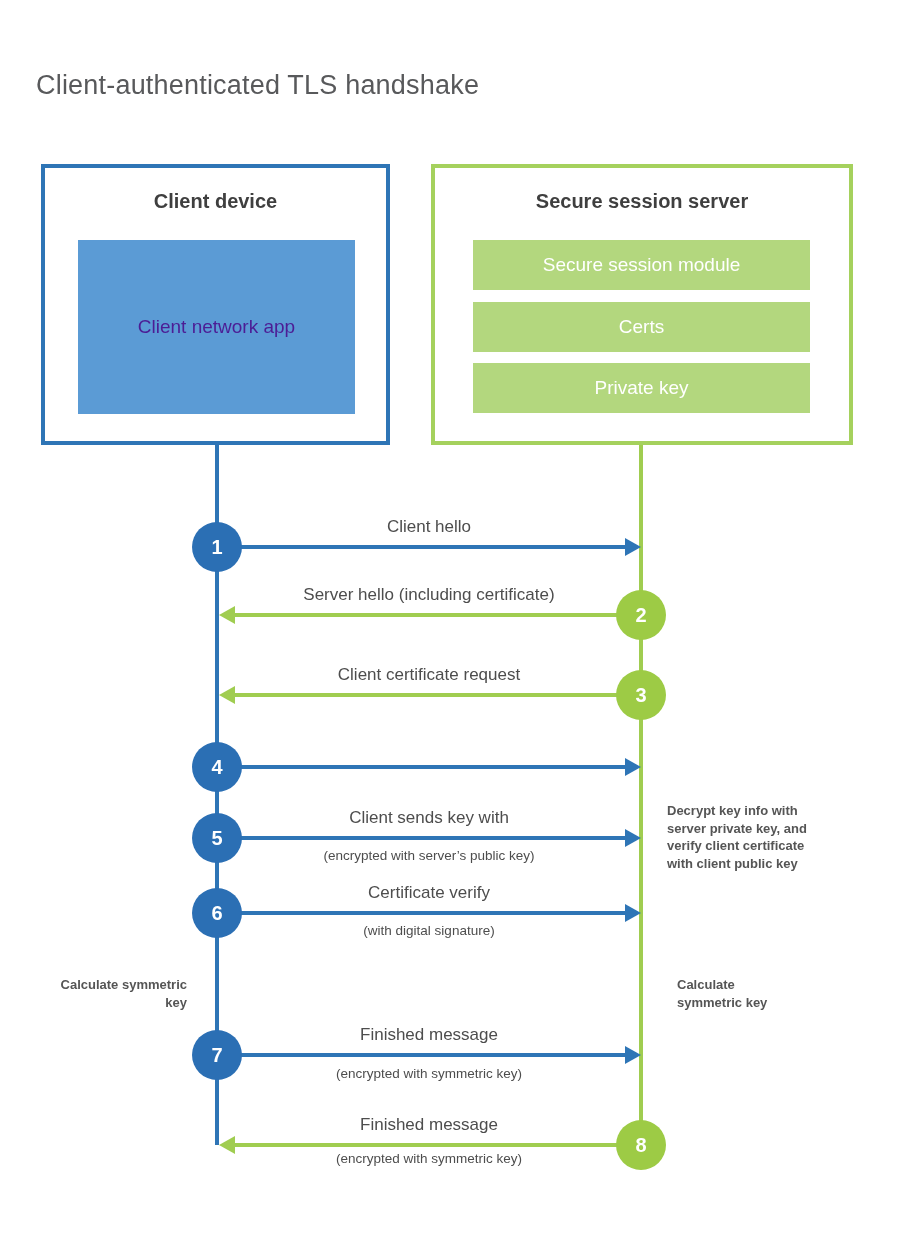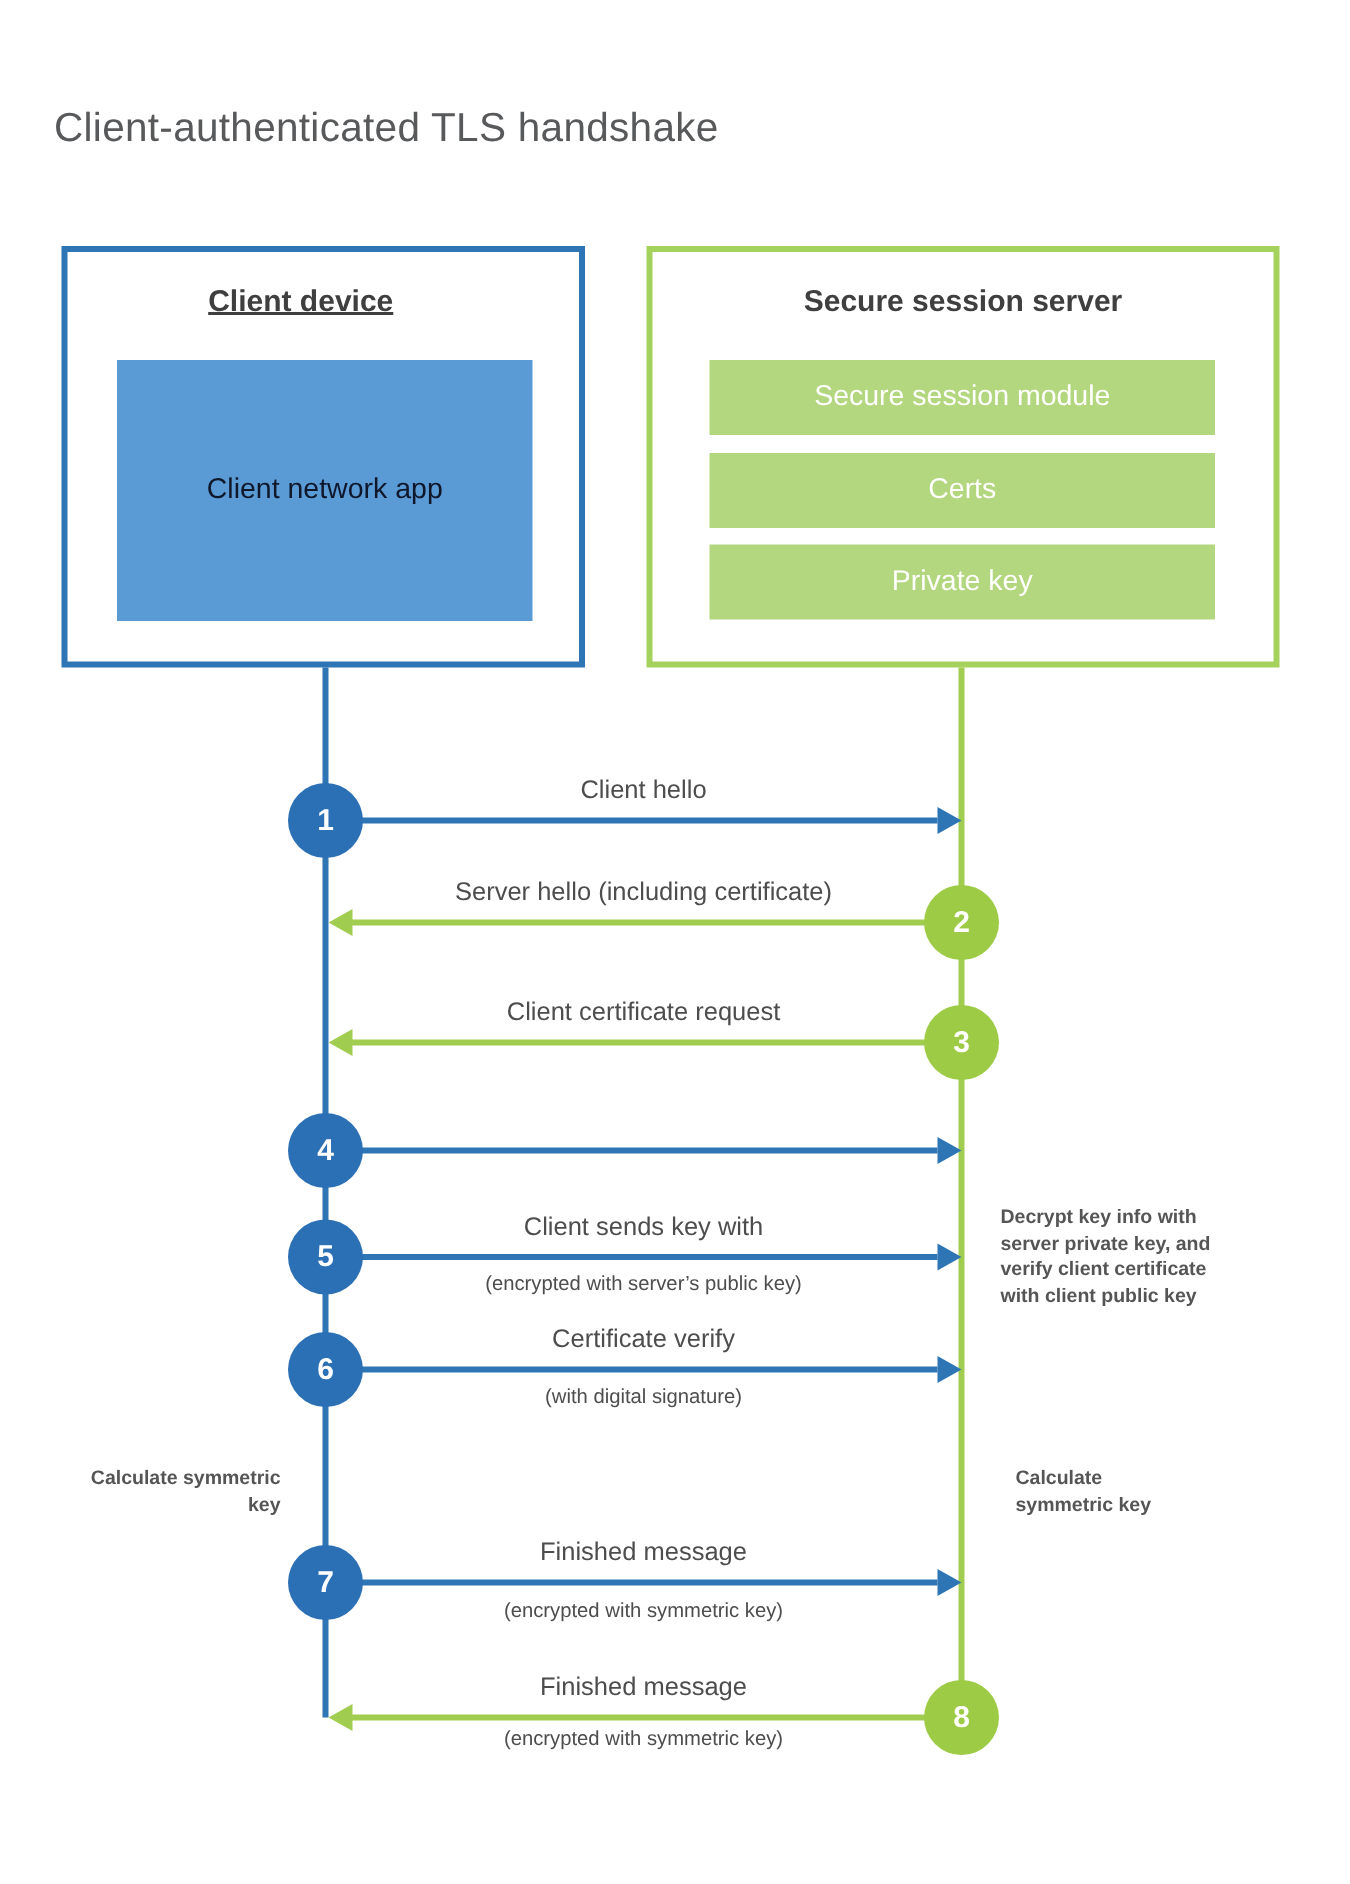--- a/index.html
+++ b/index.html
@@ -29,28 +29,28 @@
   
   .actor-box { background: #ffffff; }
   .client-box { left: 41px; top: 124px; width: 349px; height: 281px; border: 4px solid #2e75b6; }
   .server-box { left: 431px; top: 124px; width: 422px; height: 281px; border: 4px solid #a5d15d; }
   .actor-title {
     font-size: 20px;
     font-weight: 700;
     color: #3f3f3f;
     text-align: center;
   }
-  .client-title { left: 26px; top: 150px; width: 349px; text-decoration: underline; }
+  .client-title { left: 41px; top: 150px; width: 349px; }
   .server-title { left: 431px; top: 150px; width: 422px; }
 
   .client-app {
     left: 78px; top: 200px; width: 277px; height: 174px;
     background: #5b9bd5;
     display: flex; align-items: center; justify-content: center;
-    color: #0f172a; font-size: 19px; text-align: center;
+    color: #4c1d95; font-size: 19px; text-align: center;
   }
   .client-app span { display: inline-block; width: 160px; }
 
   .server-bar {
     left: 473px; width: 337px; height: 50px;
     background: #b3d77e;
     display: flex; align-items: center; justify-content: center;
     color: #ffffff; font-size: 19px; text-align: center;
   }
 

